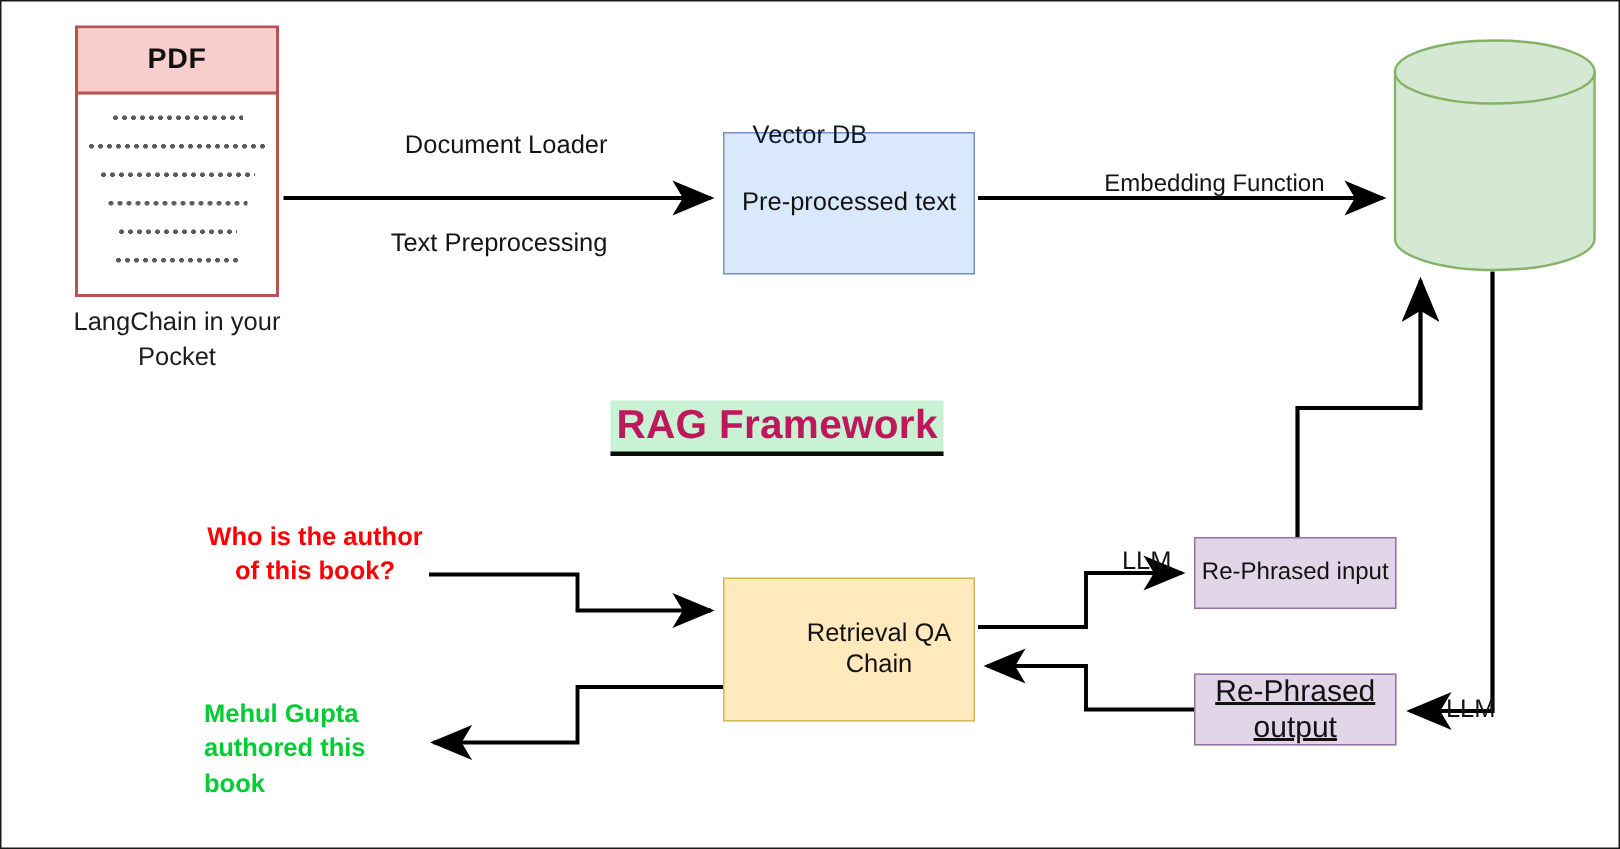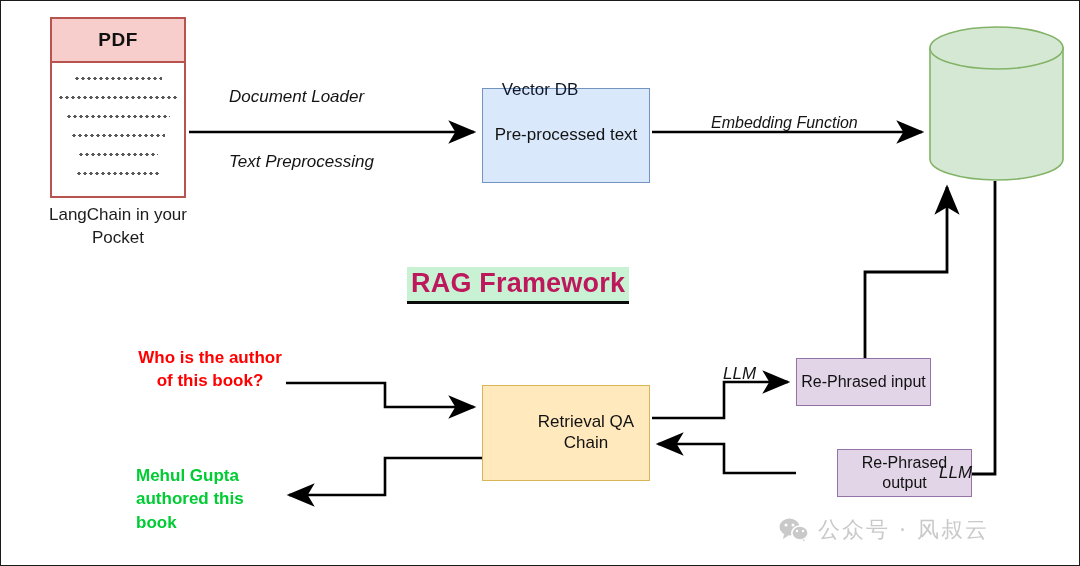--- a/index.html
+++ b/index.html
@@ -97,49 +97,49 @@
     padding-left: 40px;
   }
   #rephrased-input {
     left: 795px; top: 357px;
     width: 135px; height: 48px;
     background: #e1d5e7;
     border: 1px solid #9673a6;
     font-size: 16px;
   }
   #rephrased-output {
-    left: 836px; top: 448px;
+    left: 795px; top: 448px;
     width: 135px; height: 48px;
     background: #e1d5e7;
     border: 1px solid #9673a6;
-    font-size: 16px;
+    font-size: 20px;
+    text-decoration: underline;
   }
 
   
   #vector-db {
     left: 929px; top: 26px;
     width: 133px; height: 153px;
   }
   #vector-db .cyl-label {
     position: absolute;
     left: 0; right: 0;
     top: 78px;
     font-size: 17px;
     color: #0f172a;
     text-align: center;
     line-height: 1.3;
   }
 
   
   .edge-label {
     position: absolute;
-    text-align: left;
+    text-align: right;
     color: #141414;
     line-height: 1.35;
-    font-style: italic;
   }
   #label-document-loader { left: 228px; top: 85px; width: 176px; font-size: 17px; }
   #label-text-preprocessing { left: 228px; top: 150px; width: 176px; font-size: 17px; }
   #label-embedding-function { left: 710px; top: 111px; width: 172px; font-size: 16px; }
   #label-llm-top { left: 722px; top: 362px; width: 58px; font-size: 17px; }
   #label-llm-bottom { left: 938px; top: 461px; width: 58px; font-size: 17px; }
 
   #rag-title {
     position: absolute;
     left: 406px; top: 266px;
@@ -250,27 +250,14 @@
   <div class="edge-label" id="label-text-preprocessing">Text Preprocessing</div>
   <div class="edge-label" id="label-embedding-function">Embedding Function</div>
   <div class="edge-label" id="label-llm-top">LLM</div>
   <div class="edge-label" id="label-llm-bottom">LLM</div>
 
   <div id="rag-title">RAG Framework</div>
 
   <div id="user-question">Who is the author of this book?</div>
   <div id="final-answer">Mehul Gupta authored this book</div>
 
-  <div id="watermark">
-    <svg width="30" height="26" viewBox="0 0 30 26">
-      <ellipse cx="10.5" cy="10" rx="10" ry="8.6" fill="#c9c9c9"></ellipse>
-      <path d="M 5 17 L 4 22 L 9.5 18.6 Z" fill="#c9c9c9"></path>
-      <ellipse cx="21" cy="16" rx="8.2" ry="7" fill="#c9c9c9" stroke="#ffffff" stroke-width="1.6"></ellipse>
-      <path d="M 25.5 21.6 L 26.5 25.4 L 22.2 22.8 Z" fill="#c9c9c9" stroke="#ffffff" stroke-width="1"></path>
-      <circle cx="7" cy="8" r="1.5" fill="#ffffff"></circle>
-      <circle cx="14" cy="8" r="1.5" fill="#ffffff"></circle>
-      <circle cx="18" cy="14" r="1.2" fill="#ffffff"></circle>
-      <circle cx="24" cy="14" r="1.2" fill="#ffffff"></circle>
-    </svg>
-    <span class="wm-text">公众号 · 风叔云</span>
-  </div>
 
 </div>
 
 </body></html>

